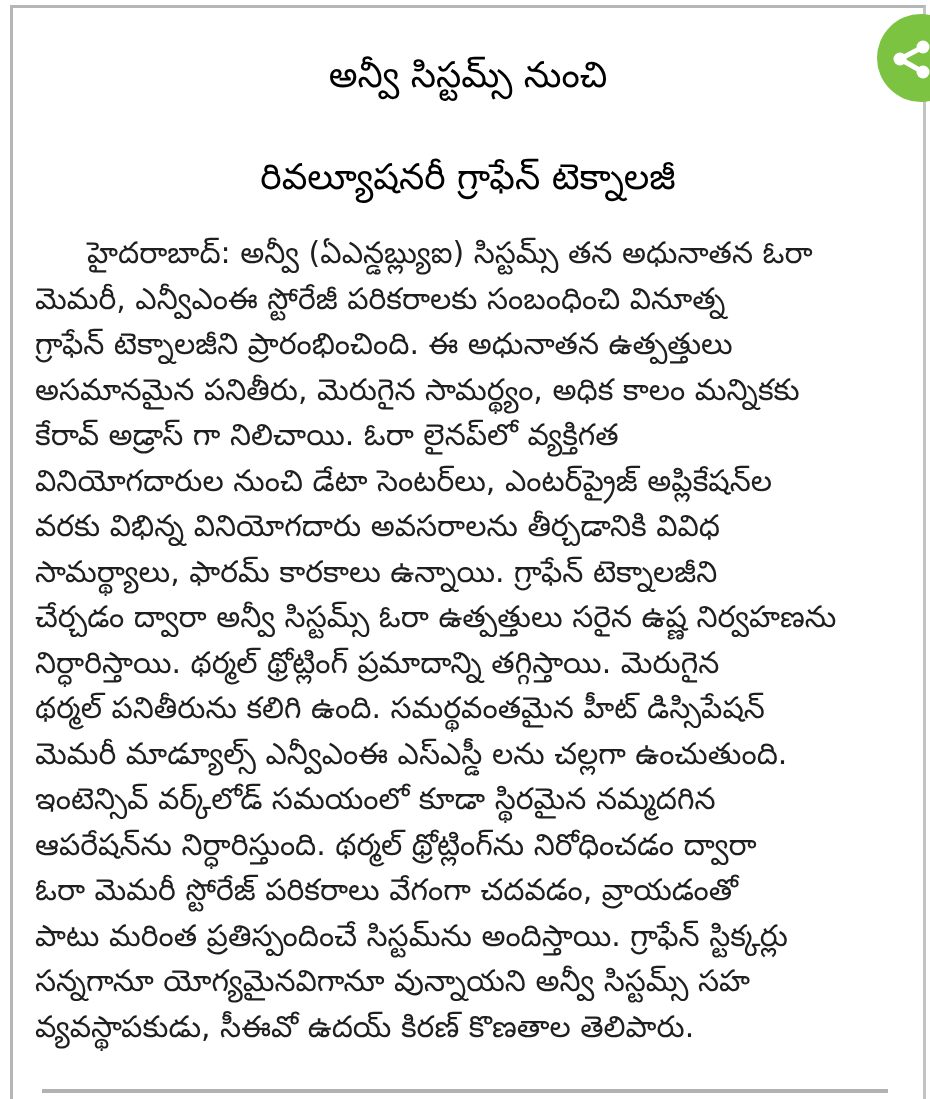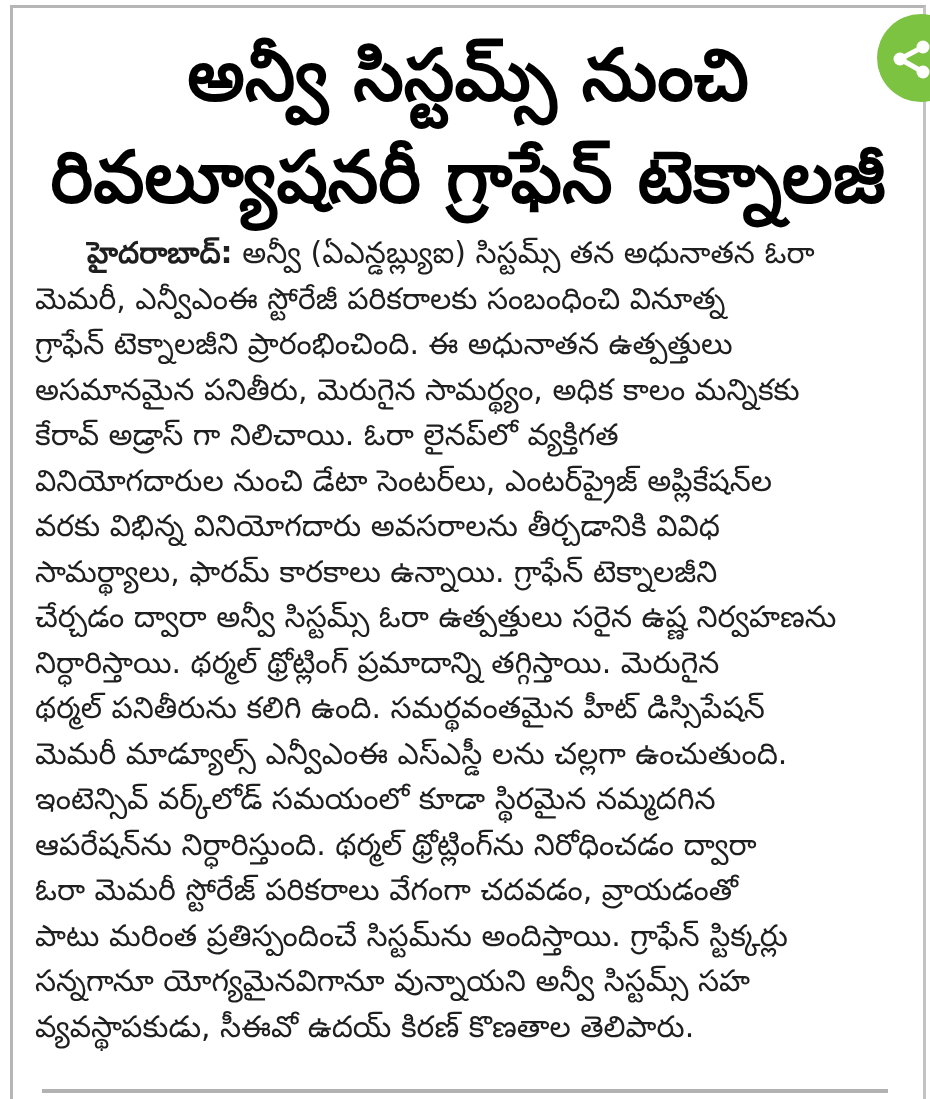--- a/index.html
+++ b/index.html
@@ -19,36 +19,36 @@
     width: 916px;
     height: 1200px;
     background: #ffffff;
     border-left: 3px solid #b6b6b6;
     border-top: 3px solid #b6b6b6;
     border-right: 3px solid #c3c3c3;
   }
   .headline {
     margin: 16px 30px 0 30px;
     text-align: center;
-    font-weight: bold;
+    font-weight: normal;
     color: #000000;
-    font-size: 72px;
+    font-size: 36px;
     line-height: 102px;
     white-space: pre-line;
   }
   .article-body {
     margin: 2px 14px 0 22px;
     font-size: 30px;
     line-height: 45.5px;
     color: #1f1f1f;
     white-space: pre-line;
     text-indent: 52px;
     text-align: left;
   }
-  .dateline { font-weight: bold; }
+  .dateline { font-weight: normal; }
   .bottom-rule {
     position: absolute;
     left: 42px;
     top: 1089px;
     width: 846px;
     height: 4px;
     background: #b2b2b2;
     border: none;
   }
   .share-btn {

